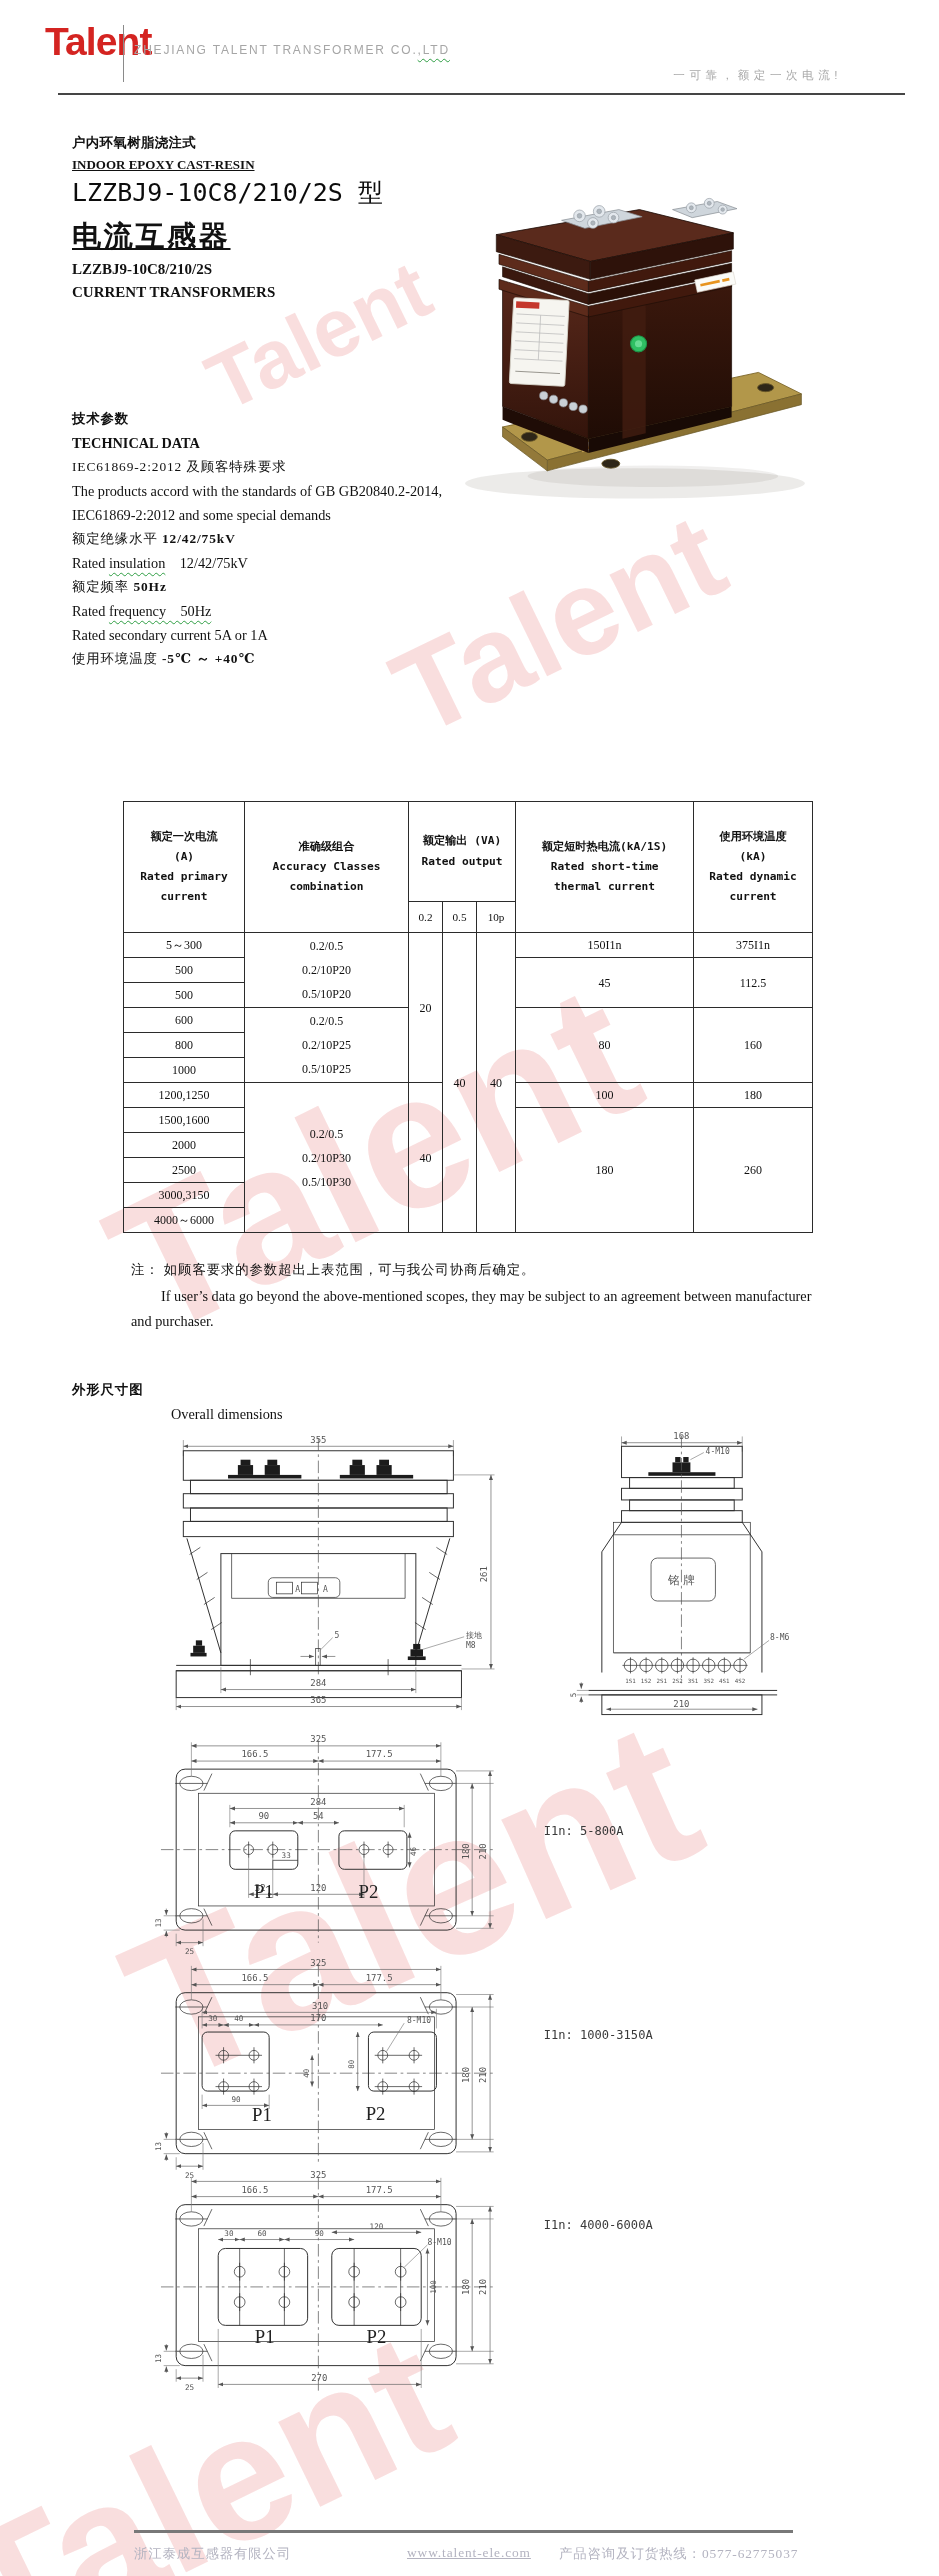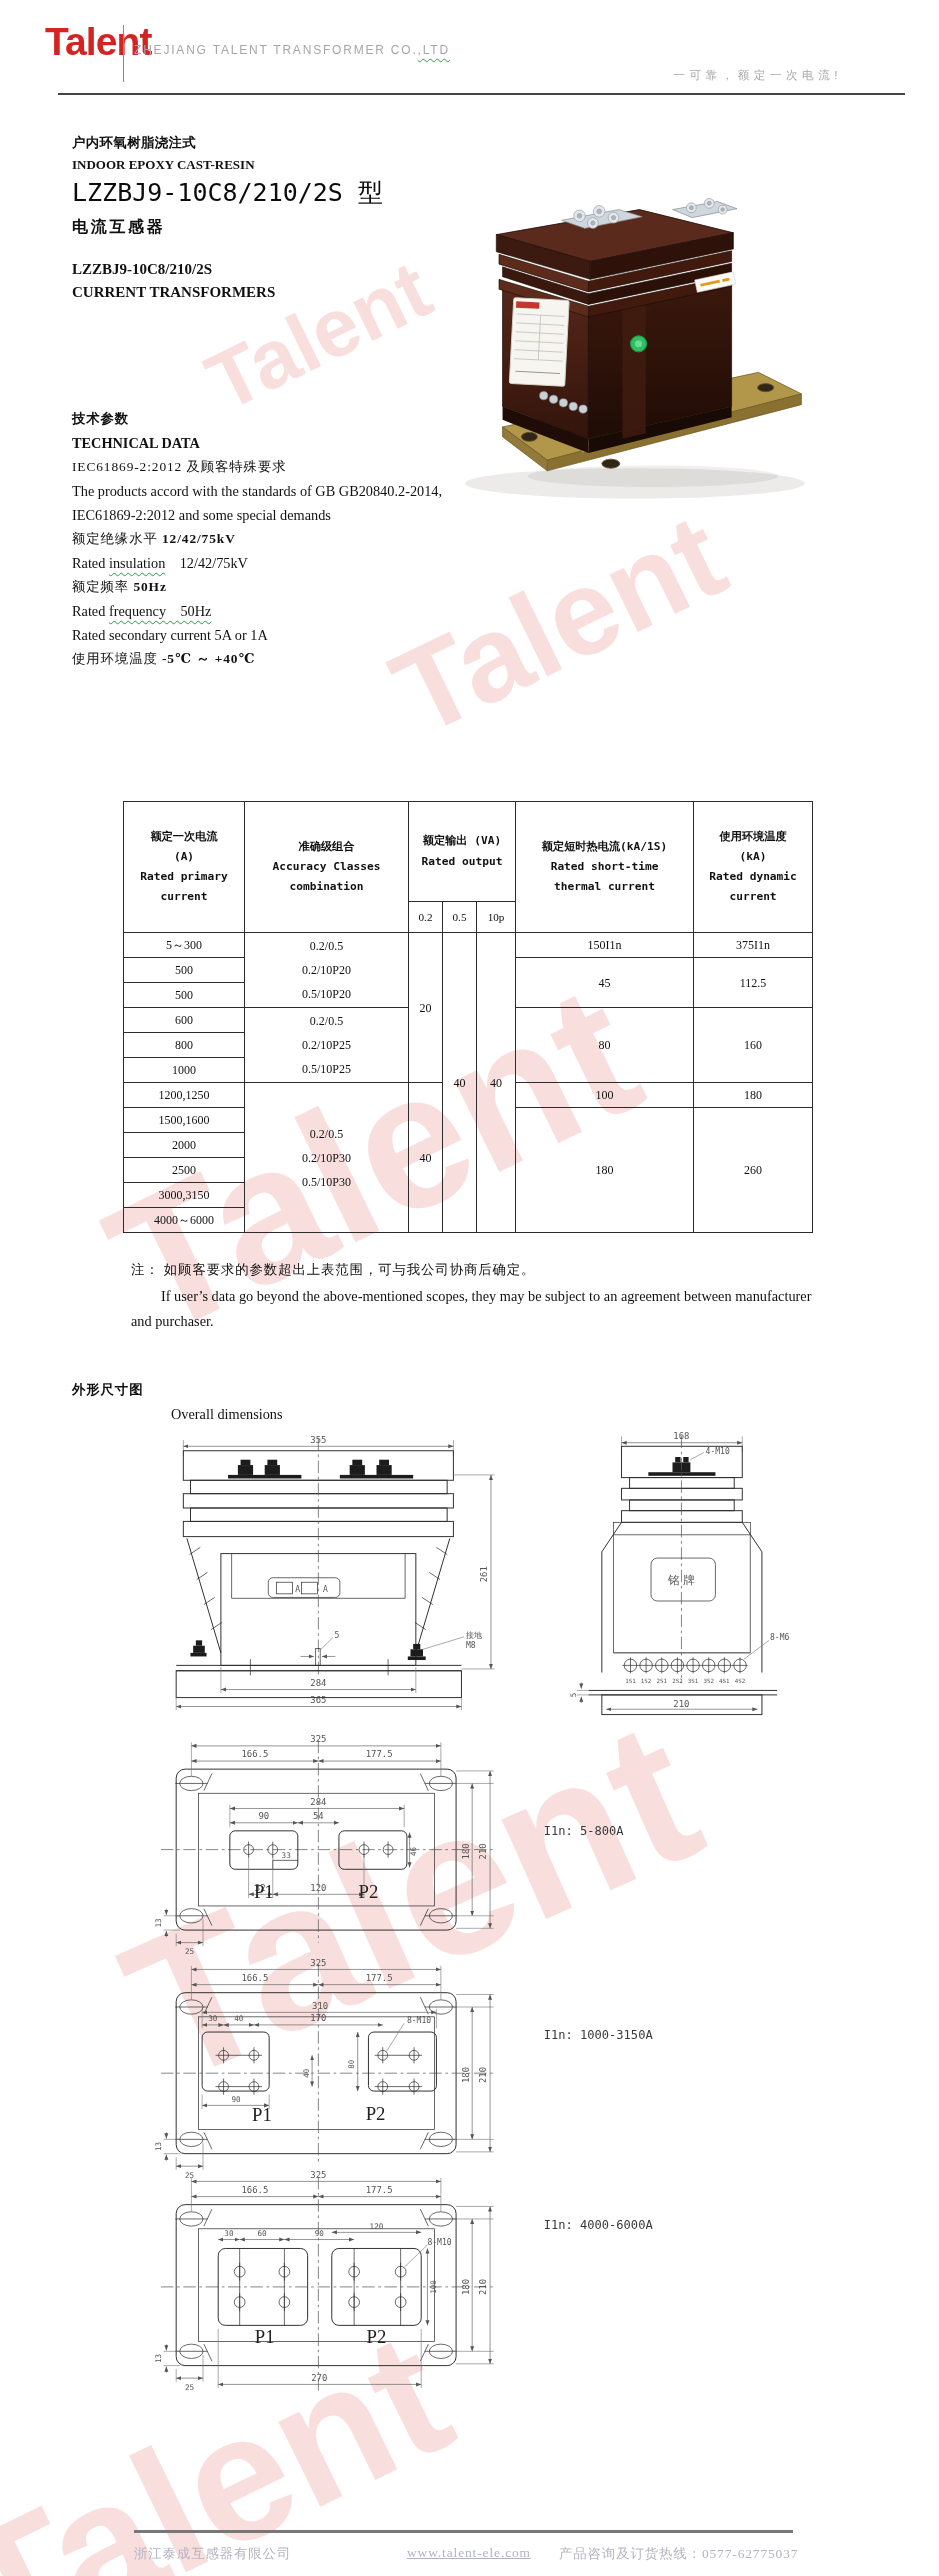--- a/index.html
+++ b/index.html
@@ -25,21 +25,21 @@
   .logo{font-size:39px;font-weight:900;color:#d42421;letter-spacing:-0.9px;}
   .company{font-size:12px;color:#a6a6a6;letter-spacing:1.8px;white-space:pre;}
   .slogan{font-size:11.6px;color:#a9a9a9;letter-spacing:4.5px;}
   .vline{width:0.9px;background:#8a8a8a;}
   .hrule{height:1.8px;background:#454545;}
 
   
   .cn-type{font-size:13.4px;font-weight:bold;letter-spacing:0.4px;}
   .en-type{font-size:13px;font-weight:bold;}
   .model-title{font-size:25px;color:#0c0c0c;letter-spacing:0;}
-  .product-cn{font-size:16px;font-weight:bold;letter-spacing:2.7px;}
+  .product-cn{font-size:29px;font-weight:bold;letter-spacing:2.7px;text-decoration:underline;}
   .model-en{font-size:15px;font-weight:bold;}
 
   
   .tech{left:72px;top:407px;width:465px;}
   .tech > div{height:24px;line-height:24px;white-space:pre-wrap;}
   .tl-cn{font-size:13.4px;letter-spacing:0.9px;}
   .tl-en{font-size:14.3px;letter-spacing:0;}
   .tech-h-cn{font-size:13.4px;font-weight:bold;letter-spacing:0.9px;}
   .tech-h-en{font-size:14.3px;font-weight:bold;}
 
@@ -90,21 +90,21 @@
 <div class="wm" style="left:116px;top:1798px;font-size:206px;transform:rotate(-24deg);">Talent</div>
 <div class="wm" style="left:-54px;top:2406px;font-size:179px;transform:rotate(-26deg);">Talent</div>
 
 <div class="abs z logo sans" style="left:45px;top:19.7px;">Talent</div>
 <div class="abs z vline" style="left:123px;top:25px;height:57px;"></div>
 <div class="abs z company sans" style="left:134px;top:43px;"><span>ZHEJIANG TALENT TRANSFORMER CO.</span><span class="wavy-green">,LTD</span></div>
 <div class="abs z slogan sans" style="right:97px;top:68px;">一可靠，额定一次电流!</div>
 <div class="abs z hrule" style="left:58px;top:93px;width:847px;"></div>
 
 <div class="abs z cn-type" style="left:72px;top:134px;">户内环氧树脂浇注式</div>
-<div class="abs z en-type serif" style="left:72px;top:157px;">INDOOR EPOXY CAST-RESIN</div>
+<div class="abs z en-type serif" style="left:72px;top:157px;text-decoration:underline;">INDOOR EPOXY CAST-RESIN</div>
 <div class="abs z model-title mono" style="left:72px;top:176px;">LZZBJ9-10C8/210/2S 型</div>
 <div class="abs z product-cn" style="left:72px;top:217px;">电流互感器</div>
 <div class="abs z model-en serif" style="left:72px;top:261px;">LZZBJ9-10C8/210/2S</div>
 <div class="abs z model-en serif" style="left:72px;top:284px;">CURRENT TRANSFORMERS</div>
 
 <div class="abs z" style="left:447px;top:172px;width:367px;height:340px;">
 <svg width="367" height="340" viewBox="0 0 410 380">
   <ellipse cx="210" cy="348" rx="190" ry="17" fill="rgba(70,55,40,0.10)"></ellipse>
   <ellipse cx="230" cy="340" rx="140" ry="12" fill="rgba(70,55,40,0.08)"></ellipse>
 

